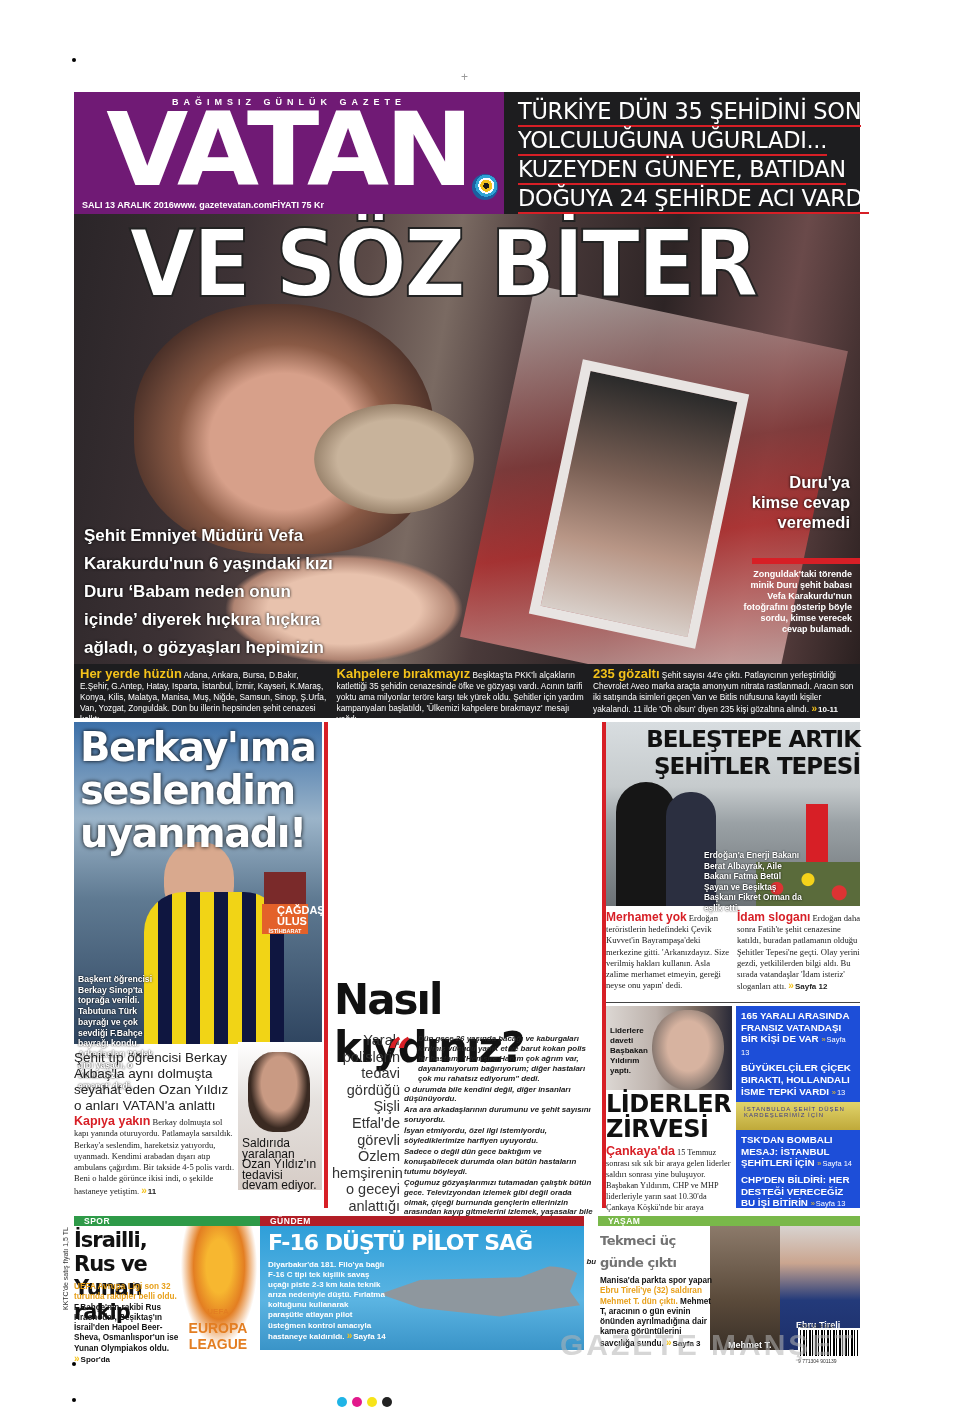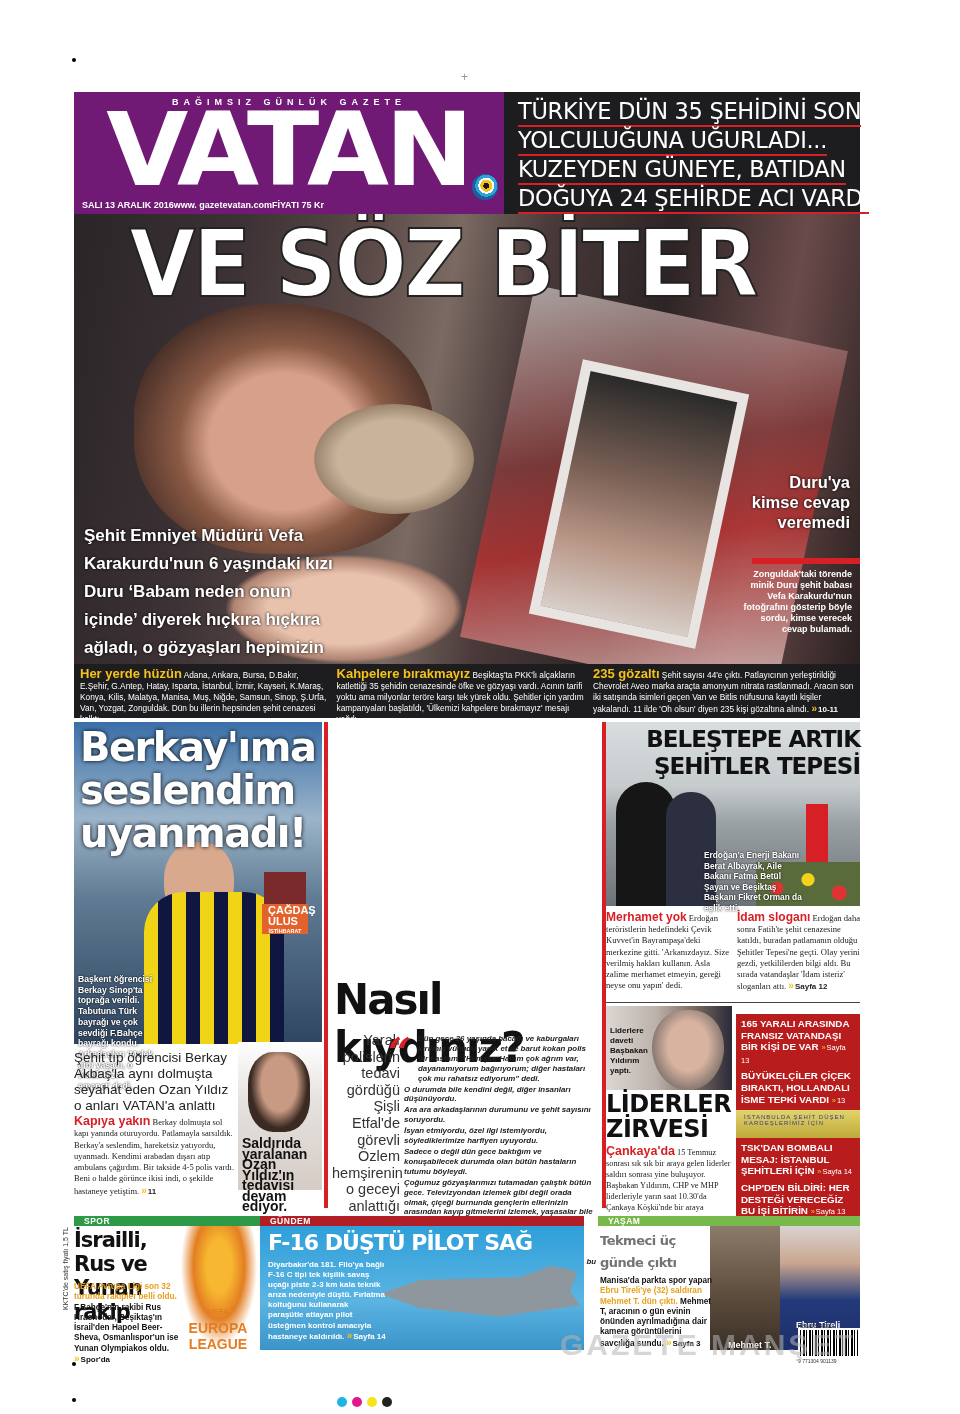--- a/index.html
+++ b/index.html
@@ -32,29 +32,29 @@
 .strip .col{flex:1;color:#fff;font-size:8.3px;line-height:11px}
 .strip .col .k{color:#f4c21a;font-size:13px;font-weight:bold}
 
 .red-vline{width:4px;background:#d71f26}
 .berkay{left:74px;top:722px;width:248px;height:486px}
 .berkay .img{left:0;top:0;width:248px;height:322px;background:linear-gradient(180deg,#3b6fa8 0%,#9bb4c9 30%,#5f7a92 55%,#2f4560 100%)}
 .jersey{left:70px;top:170px;width:140px;height:152px;background:repeating-linear-gradient(90deg,#f1d416 0 14px,#0f1640 14px 28px);border-radius:40px 40px 0 0}
 .face{left:90px;top:120px;width:70px;height:80px;border-radius:45%;background:#d9a98e}
 .berkay-title{left:6px;top:4px;color:#fff;font-family:"DejaVu Sans",sans-serif;font-weight:bold;font-size:40px;line-height:43px;letter-spacing:-1.5px;text-shadow:0 0 4px #000}
 .cagdas{left:190px;top:150px;width:42px;height:60px;background:#7a2a2a}
-.cagdas-lbl{left:188px;top:182px;color:#fff;font-weight:bold;font-size:11px;line-height:11px;background:#e3612a;padding:1px 6px;width:46px}
+.cagdas-lbl{left:188px;top:182px;color:#fff;font-weight:bold;font-size:11px;line-height:11px;background:#e3612a;padding:1px 15px;width:46px}
 .cagdas-sub{left:188px;top:206px;width:46px;background:#e3612a;color:#fff;font-size:5.5px;font-weight:bold;text-align:center}
 .berkay-cap{left:4px;top:252px;width:76px;color:#fff;font-size:8.6px;line-height:10.7px;font-weight:bold;text-shadow:0 0 2px #000}
 .ozan-text{left:0;top:328px;width:162px;color:#222;font-size:13.5px;line-height:16px}
 .kapiya{left:0;top:394px;width:162px;font-size:8.5px;line-height:11.3px;color:#222}
 .kapiya .k{color:#d71f26;font-size:12.5px;font-weight:bold;font-family:"Liberation Sans",sans-serif}
 .ozan-img{left:164px;top:320px;width:84px;height:148px;background:linear-gradient(180deg,#fff 0%,#e5e1de 40%,#d6ccc6 100%)}
 .ozan-face{left:10px;top:10px;width:62px;height:80px;border-radius:40%;background:radial-gradient(ellipse at 50% 40%,#c99a83 0 40%,#3a2a22 65%)}
-.ozan-cap{left:4px;top:96px;color:#111;font-size:14px;line-height:10.5px;font-weight:bold}
+.ozan-cap{left:4px;top:96px;color:#111;font-size:12px;line-height:10.5px;font-weight:normal}
 .vline1{left:324px;top:722px;height:486px}
 .mid{left:332px;top:722px;width:266px;height:486px}
 .mid .img{left:0;top:0;width:266px;height:250px;background:linear-gradient(135deg,#cfd3d6 0%,#9a9fa3 30%,#2b2d31 55%,#1a1b1e 100%)}
 .helmet{left:58px;top:66px;width:64px;height:44px;border-radius:50% 50% 10% 10%;background:#f2f2f2}
 .agl{left:10px;top:210px;color:#f4d21a;font-size:17px;font-weight:bold;line-height:19px;text-align:right;width:82px}
 .agl-cap{left:98px;top:214px;width:166px;color:#fff;font-size:8.3px;line-height:10.8px;font-weight:bold}
 .nasil{left:2px;top:254px;font-family:"DejaVu Sans",sans-serif;font-weight:bold;font-size:42px;letter-spacing:-2px;line-height:48px;color:#111}
 .yarali{left:0;top:310px;width:68px;text-align:right;font-size:14.5px;line-height:16.6px;color:#333}
 .quote{left:56px;top:310px;color:#d71f26;font-size:40px;font-weight:bold;line-height:40px;font-style:italic;font-family:"DejaVu Serif",serif}
 .nasil-body{left:72px;top:312px;width:194px;font-size:7.9px;line-height:9.9px;font-style:italic;font-weight:bold;color:#222}
@@ -73,21 +73,21 @@
 .rcols .k{color:#d71f26;font-size:12px;font-weight:bold;font-family:"Liberation Sans",sans-serif}
 .sayfa{font-family:"Liberation Sans",sans-serif;font-weight:bold;font-size:8px}
 .sayfa:before{content:"»";color:#f4c21a;margin-right:1px;font-size:10px}
 .hr{left:0;top:280px;width:254px;height:1px;background:#444}
 .lider-img{left:0;top:284px;width:126px;height:84px;background:linear-gradient(90deg,#dcd7d3,#bcb1ab 40%,#7a6a60 70%,#2a2a38)}
 .lider-face{left:46px;top:4px;width:72px;height:80px;border-radius:45%;background:radial-gradient(ellipse at 50% 45%,#d7b3a0 0 40%,#8a7a72 70%,transparent 72%)}
 .lider-cap{left:4px;top:20px;color:#111;font-size:8px;line-height:10px;font-weight:bold}
 .lider-title{left:0;top:370px;font-family:"DejaVu Sans",sans-serif;font-weight:bold;font-size:24px;line-height:25px;color:#111;letter-spacing:-0.5px}
 .lider-body{left:0;top:424px;width:126px;font-size:8.3px;line-height:11px;color:#222}
 .lider-body .k{color:#d71f26;font-size:12.5px;font-weight:bold;font-family:"Liberation Sans",sans-serif}
-.blackbox{left:130px;top:292px;width:124px;height:202px;background:#b91c1c;padding:4px 5px}
+.blackbox{left:130px;top:284px;width:124px;height:202px;background:#1d4ed8;padding:4px 5px}
 .blackbox .it{color:#fff;font-size:9.8px;line-height:11.6px;font-weight:bold;margin-bottom:4px}
 .blackbox .s{font-size:7.5px;font-weight:normal}
 .blackbox .s:before{content:"»";color:#f4c21a;margin-right:1px}
 .bannerimg{height:28px;margin:2px -5px 4px;background:linear-gradient(180deg,#e1d46b,#bfa93a);font-size:6px;color:#3a3a8a;padding:4px 8px;letter-spacing:1px}
 
 .bottom{left:74px;top:1216px;width:786px;height:150px}
 .sec-bar{top:0;height:10px;font-size:8.5px;color:#fff;font-weight:bold;padding-left:10px;line-height:10px;letter-spacing:.5px}
 .spor{left:0;width:186px}
 .spor .sec-bar{left:0;width:186px;background:#2e9a48}
 .spor-title{left:0;top:12px;font-family:"DejaVu Sans",sans-serif;font-weight:bold;font-size:21px;line-height:24px;letter-spacing:-1px;color:#111}

